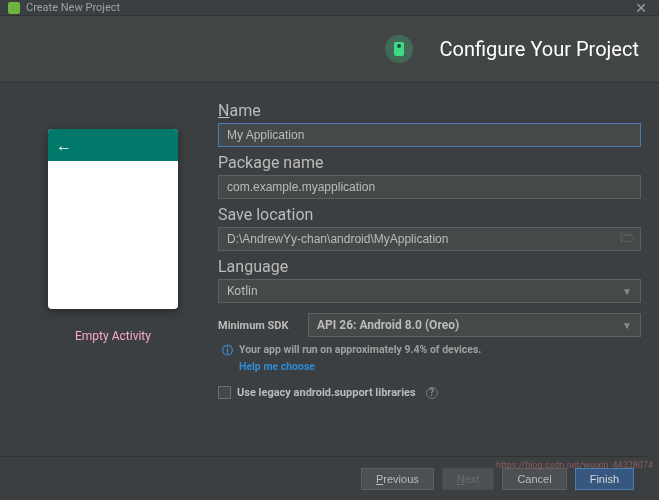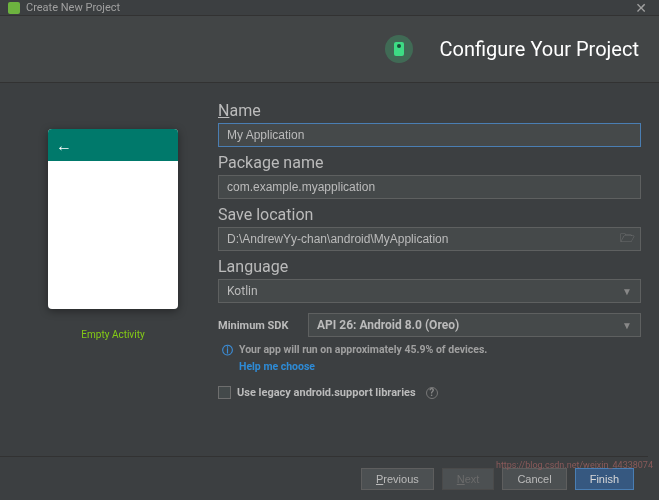--- a/index.html
+++ b/index.html
@@ -66,21 +66,21 @@
     flex-direction:column;
   }
   .preview-top {
     background: #00796b;
     height: 32px;
     display:flex;
     align-items:center;
     padding-left:8px;
   }
   .preview-top span { color:#fff; font-size:16px; }
-  .preview-name { color:#84cc16; font-size:10px; margin-top:20px; }
+  .preview-name { color:#f9a8d4; font-size:12px; margin-top:20px; }
   .preview-desc { color:#7a7a7a; font-size:10px; margin-top:10px; text-align:center; padding: 0 6px;}
   .right-col { flex:1; padding-top: 2px; }
   .form-row { margin-bottom: 6px; }
   .form-label { color:#bbbbbb; font-size:16px; display:block; margin-bottom:3px; }
   .form-label .underline { text-decoration: underline; }
   .form-input {
     width: 100%;
     background: #45494a;
     border: 1px solid #5e6060;
     color: #bbbbbb;
@@ -204,21 +204,21 @@
       <div class="sdk-row">
         <span class="lbl">Minimum SDK</span>
         <div class="form-select">
           <span>API 26: Android 8.0 (Oreo)</span>
           <span class="chevron">▼</span>
         </div>
       </div>
       <div class="info-row">
         <span class="info-icon">ⓘ</span>
         <div class="info-text">
-          <span>Your app will run on approximately 45.9% of devices.</span>
+          <span>Your app will run on approximately 9.4% of devices.</span>
           <span class="link">Help me choose</span>
         </div>
       </div>
     </div>
     <div class="checkbox-row">
       <div class="checkbox"></div>
       <span class="checkbox-label">Use legacy android.support libraries</span>
       <span class="help-icon">?</span>
     </div>
   </div>

